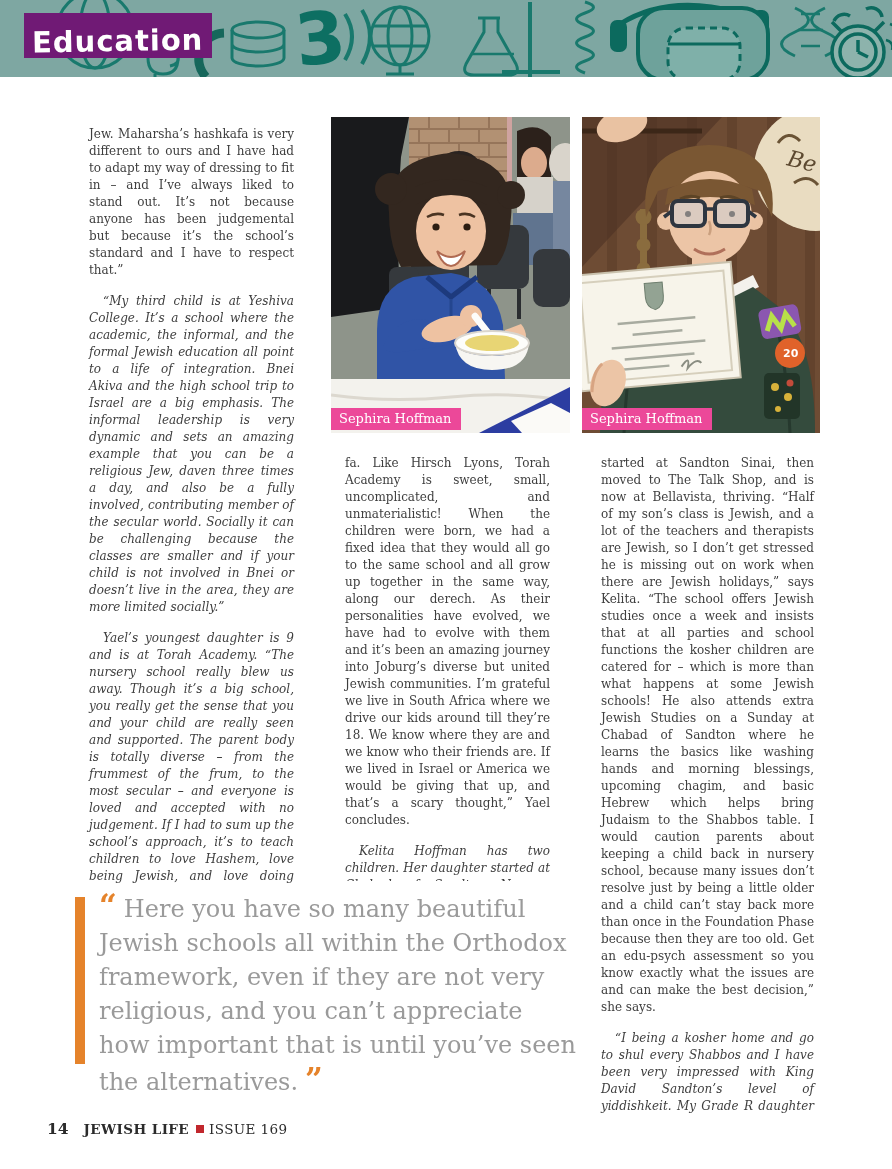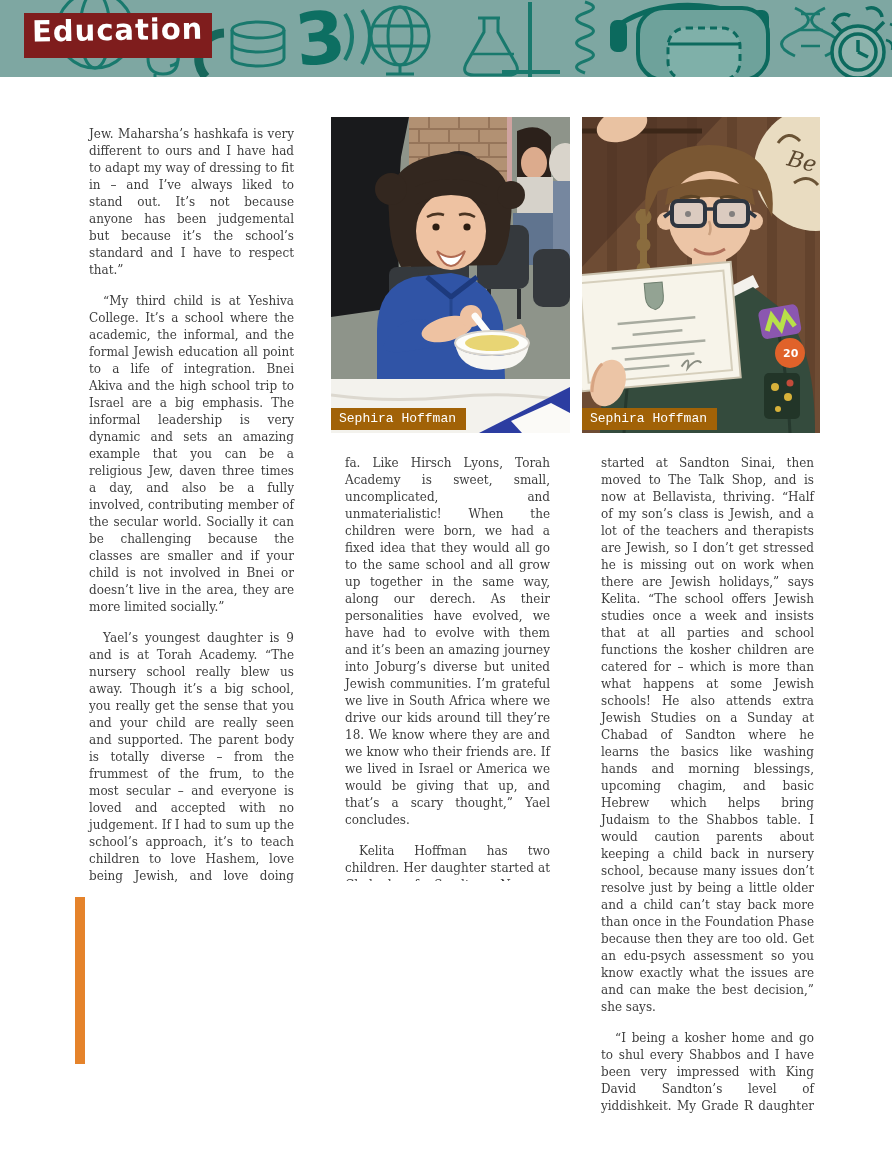--- a/index.html
+++ b/index.html
@@ -2,39 +2,39 @@
 <html><head>
 <meta charset="utf-8">
 <style>
   html,body { margin:0; padding:0; background:#ffffff; }
   .page { position:relative; width:892px; height:1169px; background:#ffffff; overflow:hidden;
           font-family:"DejaVu Serif", serif; }
 
   
   .banner { position:absolute; left:0; top:0; width:892px; height:77px; background:#7ea7a2; overflow:hidden; }
   .banner svg { position:absolute; left:0; top:0; }
-  .edu-box { position:absolute; left:24px; top:13px; width:188px; height:45px; background:#7f1d1d;
-             display:flex; align-items:flex-start; justify-content:center; }
+  .edu-box { position:absolute; left:24px; top:13px; width:188px; height:45px; background:#701a75;
+             display:flex; align-items:flex-end; justify-content:center; }
   .edu-title { color:#ffffff; font-family:"DejaVu Sans", sans-serif; font-weight:bold;
                font-size:29px; letter-spacing:1px; transform:rotate(-1deg); }
 
   
   .col { position:absolute; text-align:justify; font-size:12px; line-height:17px; color:#3e3e3e; overflow:hidden; }
   .col p { margin:14px; }
-  .col p + p { text-indent:14px; }
+  .col p + p { text-indent:14px;font-style:italic; }
   #col1 { left:75px;  top:112px; width:233px; height:772px; }
   #col2 { left:331px; top:441px; width:233px; height:440px; }
   #col3 { left:587px; top:441px; width:241px; height:676px; }
 
   
   .photo { position:absolute; top:117px; overflow:hidden; background:#6e4c34; }
   #photo1 { left:331px; width:239px; height:316px; }
   #photo2 { left:582px; width:238px; height:316px; }
-  .caption { position:absolute; left:0; bottom:3px; background:#a16207; color:#ffffff;
-             font-size:13px; line-height:15px; padding:3px 10px 4px 8px;font-family:Liberation Mono, monospace; }
+  .caption { position:absolute; left:0; bottom:3px; background:#ec4899; color:#ffffff;
+             font-size:13px; line-height:15px; padding:3px 10px 4px 8px; }
 
   
   .quote-bar { position:absolute; left:75px; top:897px; width:10px; height:167px; background:#e5832b; }
   .quote { position:absolute; left:99px; top:889px; width:478px; font-size:24px; line-height:34px;
            color:#9a9a9a; text-align:left; }
   .qmark { color:#e5832b; font-weight:bold; font-size:31px; }
   .qmark.open { margin-right:7px; }
   .qmark.close { margin-left:7px; }
 
   
@@ -238,15 +238,24 @@
   <div class="col" id="col2">
     <p>fa. Like Hirsch Lyons, Torah Academy is sweet, small, uncomplicated, and unmaterialistic! When the children were born, we had a fixed idea that they would all go to the same school and all grow up together in the same way, along our derech. As their personalities have evolved, we have had to evolve with them and it’s been an amazing journey into Joburg’s diverse but united Jewish communities. I’m grateful we live in South Africa where we drive our kids around till they’re 18. We know where they are and we know who their friends are. If we lived in Israel or America we would be giving that up, and that’s a scary thought,” Yael concludes.</p>
     <p>Kelita Hoffman has two children. Her daughter started at Chabad of Sandton Nursery School which she describes as warm, nurturing, fun, relaxed, and non-judgemental. She then moved to King David Sandton. Her son</p>
   </div>
   <div class="col" id="col3">
     <p>started at Sandton Sinai, then moved to The Talk Shop, and is now at Bellavista, thriving. “Half of my son’s class is Jewish, and a lot of the teachers and therapists are Jewish, so I don’t get stressed he is missing out on work when there are Jewish holidays,” says Kelita. “The school offers Jewish studies once a week and insists that at all parties and school functions the kosher children are catered for – which is more than what happens at some Jewish schools! He also attends extra Jewish Studies on a Sunday at Chabad of Sandton where he learns the basics like washing hands and morning blessings, upcoming chagim, and basic Hebrew which helps bring Judaism to the Shabbos table. I would caution parents about keeping a child back in nursery school, because many issues don’t resolve just by being a little older and a child can’t stay back more than once in the Foundation Phase because then they are too old. Get an edu-psych assessment so you know exactly what the issues are and can make the best decision,” she says.</p>
     <p>“I being a kosher home and go to shul every Shabbos and I have been very impressed with King David Sandton’s level of yiddishkeit. My Grade R daughter knows her brochas and knows all about Pesach and Shavuot in an immense level of detail. We’ve had the most inter-</p>
   </div>
 
   <div class="quote-bar"></div>
-
+  <div class="quote">
+    <span class="qmark open">“</span><span>Here you have so many beautiful Jewish schools all within the Orthodox framework, even if they are not very religious, and you can’t appreciate how important that is until you’ve seen the alternatives.</span><span class="qmark close">”</span>
+  </div>
+
+  <div class="footer">
+    <span class="pagenum">14</span>
+    <span class="mag">JEWISH LIFE</span>
+    <span class="sq"></span>
+    <span class="issue">ISSUE 169</span>
+  </div>
 
 </div>
 
 </body></html>

